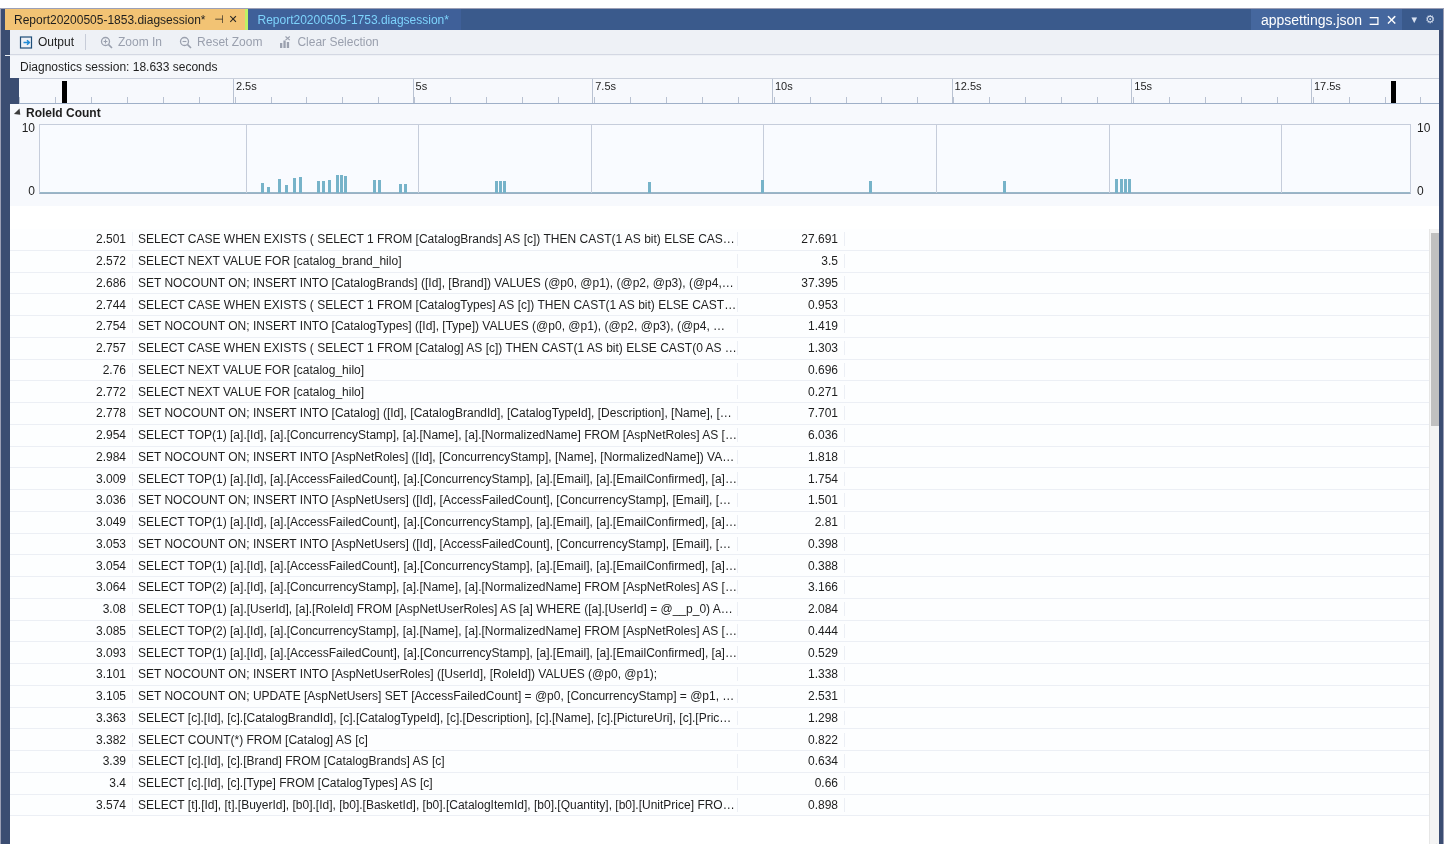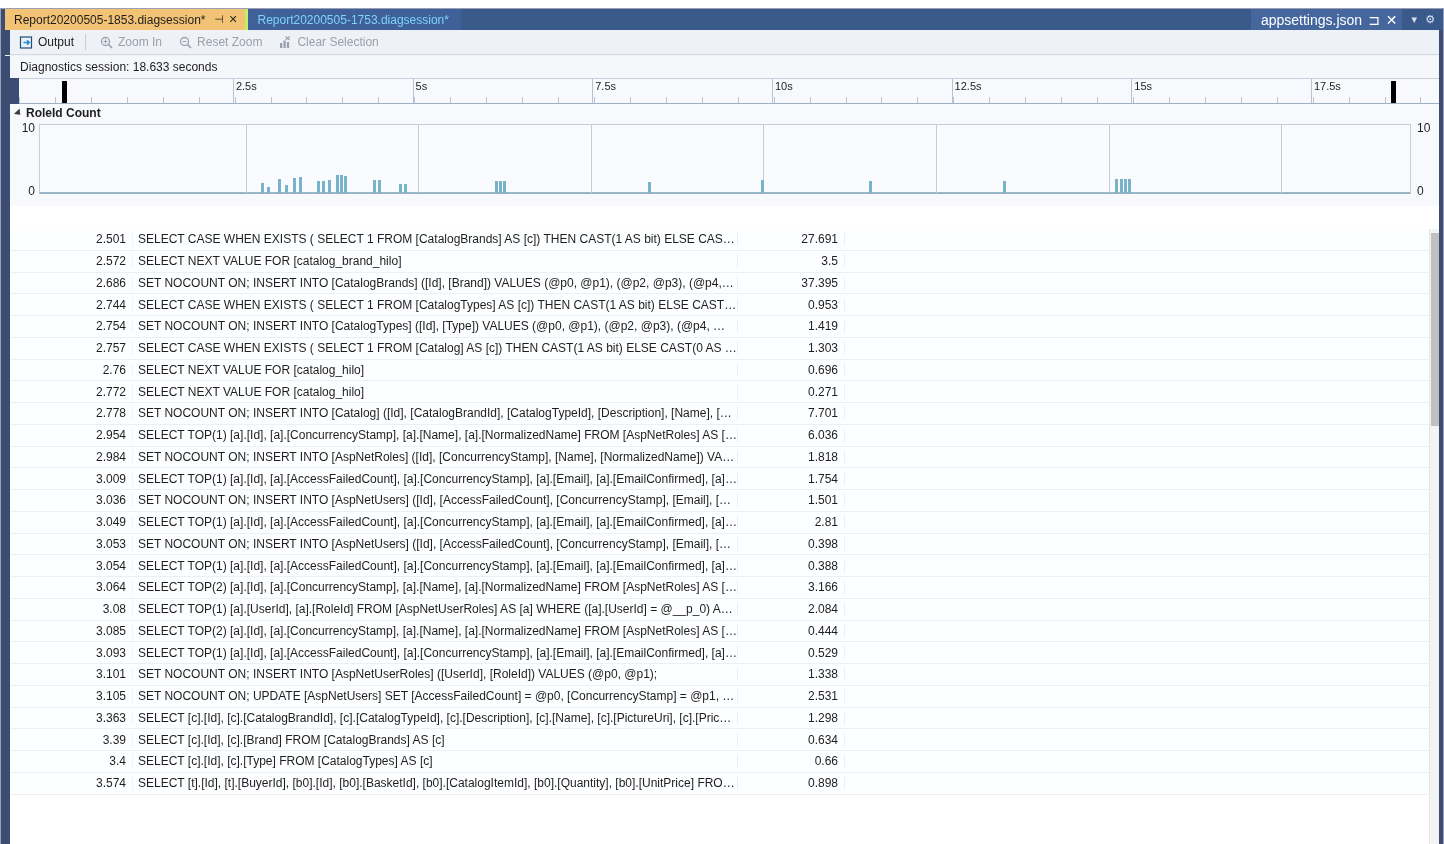--- a/index.html
+++ b/index.html
@@ -591,20 +591,26 @@
             <div class="cell c-dur">2.531</div>
             <div class="cell c-rest"></div>
           </div>
           <div class="row">
             <div class="cell c-start">3.363</div>
             <div class="cell c-query">SELECT [c].[Id], [c].[CatalogBrandId], [c].[CatalogTypeId], [c].[Description], [c].[Name], [c].[PictureUri], [c].[Price] FR…</div>
             <div class="cell c-dur">1.298</div>
             <div class="cell c-rest"></div>
           </div>
           <div class="row">
+            <div class="cell c-start">3.382</div>
+            <div class="cell c-query">SELECT COUNT(*) FROM [Catalog] AS [c]</div>
+            <div class="cell c-dur">0.822</div>
+            <div class="cell c-rest"></div>
+          </div>
+          <div class="row">
             <div class="cell c-start">3.39</div>
             <div class="cell c-query">SELECT [c].[Id], [c].[Brand] FROM [CatalogBrands] AS [c]</div>
             <div class="cell c-dur">0.634</div>
             <div class="cell c-rest"></div>
           </div>
           <div class="row">
             <div class="cell c-start">3.4</div>
             <div class="cell c-query">SELECT [c].[Id], [c].[Type] FROM [CatalogTypes] AS [c]</div>
             <div class="cell c-dur">0.66</div>
             <div class="cell c-rest"></div>

